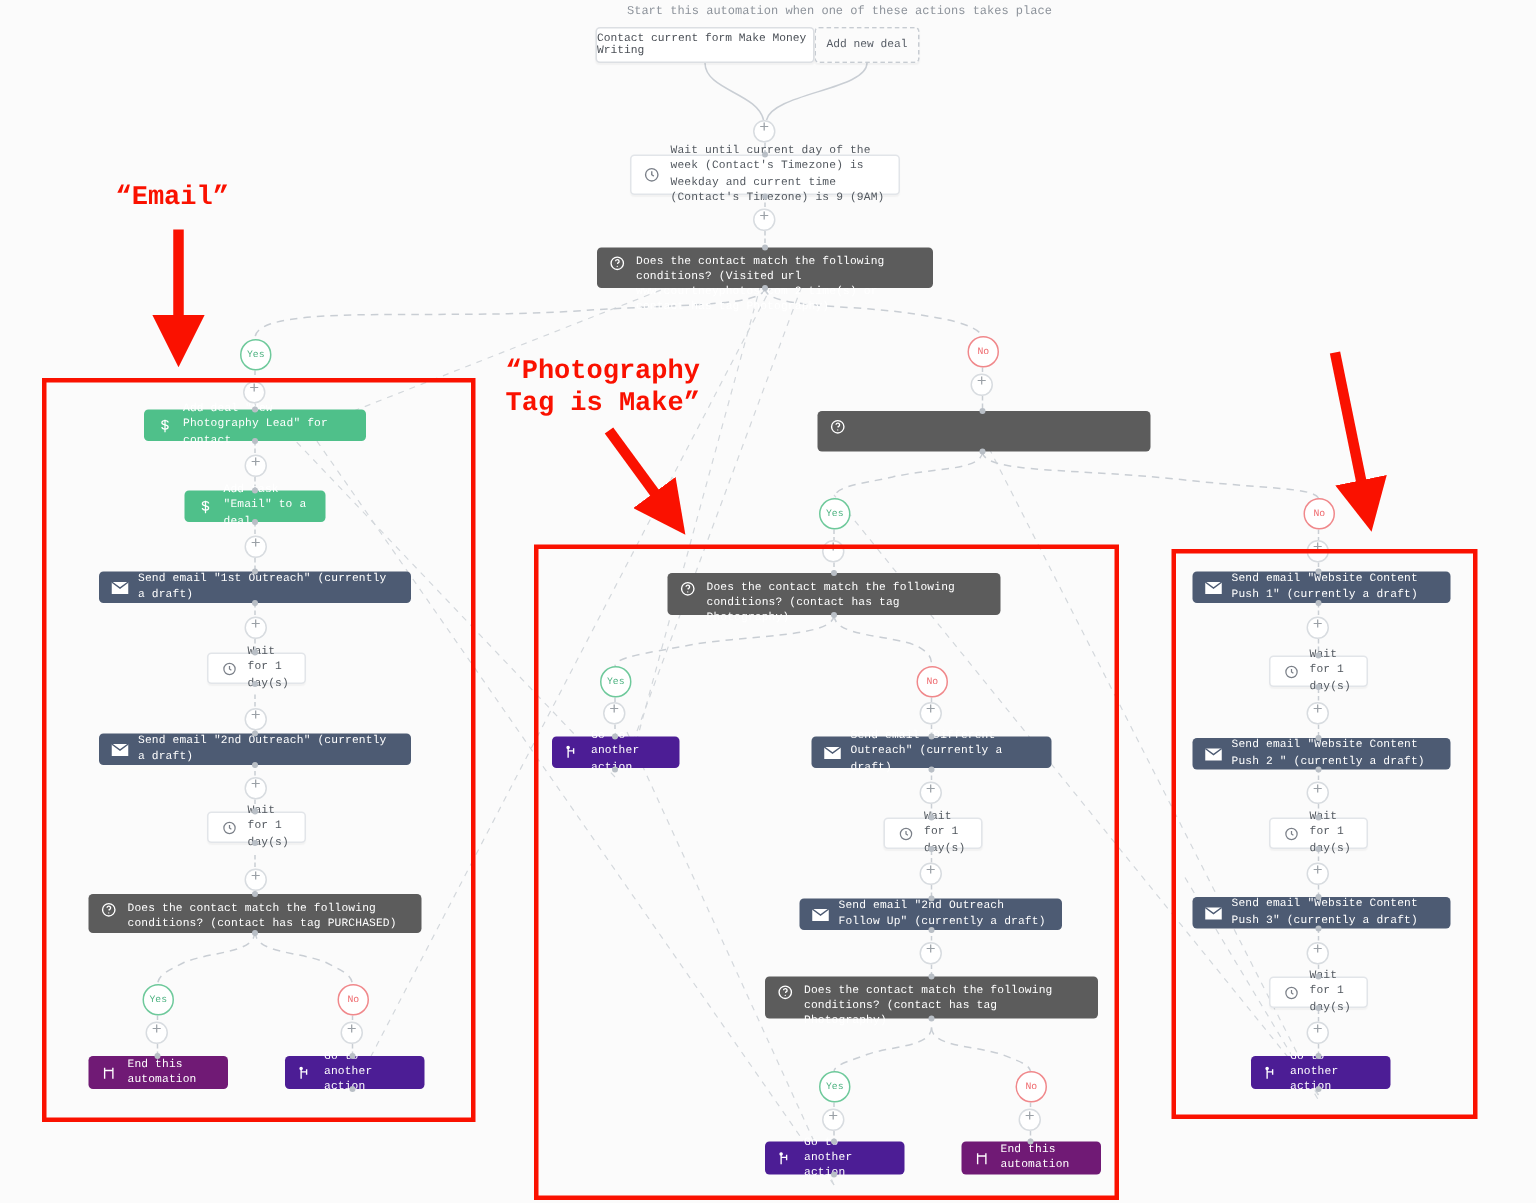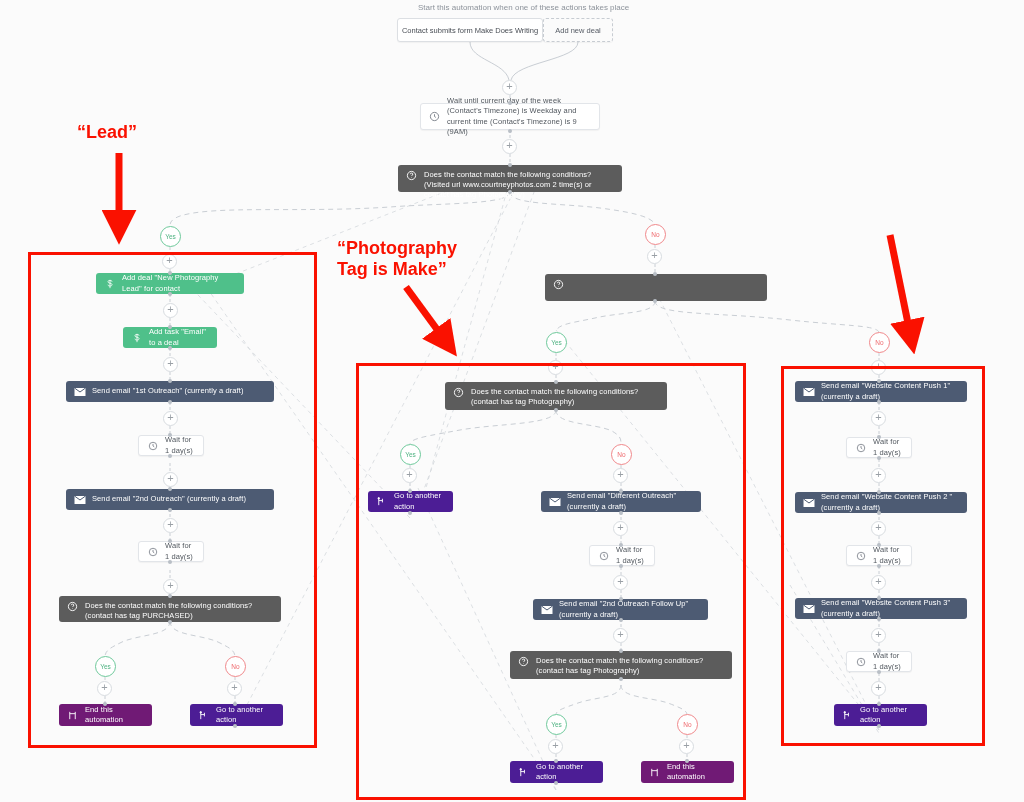--- a/index.html
+++ b/index.html
@@ -5,21 +5,21 @@
   html, body {
     margin: 0;
     padding: 0;
     background: #ffffff;
   }
   #canvas {
     position: relative;
     width: 1024px;
     height: 802px;
     background: #fbfbfb;
-    font-family: Liberation Sans, sans-serif;
+    font-family: Liberation Mono, monospace;
     overflow: hidden;
   }
   #edges {
     position: absolute;
     left: 0; top: 0;
     width: 1024px; height: 802px;
     pointer-events: none;
   }
 
   
@@ -247,21 +247,21 @@
       <path d="M879 730 L660 300"></path>
       <path d="M790 585 L880 735"></path>
       <path d="M500 170 L195 290"></path>
       <path d="M540 176 L420 500"></path>
     </g>
   </svg>
 
   <div class="hint" style="left:418px; top:3px;">Start this automation when one of these actions takes place</div>
 
   <div class="start-box" style="left:397px; top:18px; width:146px; height:24px;">
-    <span>Contact submits form Make Does Writing</span>
+    <span>Contact current form Make Money Writing</span>
   </div>
   <div class="start-box dashed" style="left:543px; top:18px; width:70px; height:24px;">
     <span>Add new deal</span>
   </div>
 
   <div class="plus" style="left:502px; top:80px;">
     <span>+</span>
   </div>
 
   <div class="node n-white" style="left:420px; top:103px; width:180px; height:27px;">
@@ -727,21 +727,21 @@
     </span>
     <span class="lbl">Go to another action</span>
   </div>
   <div class="dot" style="left:877px; top:702px;"></div>
   <div class="dot" style="left:877px; top:724px;"></div>
 
   <div class="ann-box" style="left:28px; top:252px; width:289px; height:496px;"></div>
   <div class="ann-box" style="left:356px; top:363px; width:390px; height:437px;"></div>
   <div class="ann-box" style="left:781px; top:366px; width:204px; height:380px;"></div>
 
-  <div class="ann-text" style="left:77px; top:122px;">“Lead”</div>
+  <div class="ann-text" style="left:77px; top:122px;">“Email”</div>
   <div class="ann-text" style="left:337px; top:238px;">“Photography
 Tag is Make”</div>
 
   <svg id="arrows" viewBox="0 0 1024 802">
     <defs>
       <marker id="ah" markerWidth="5" markerHeight="5" refX="2.6" refY="2.5" orient="auto">
         <path d="M0,0 L5,2.5 L0,5 z" fill="#fa1100"></path>
       </marker>
     </defs>
     <line x1="119" y1="153" x2="119" y2="228" stroke="#fa1100" stroke-width="7" marker-end="url(#ah)"></line>

